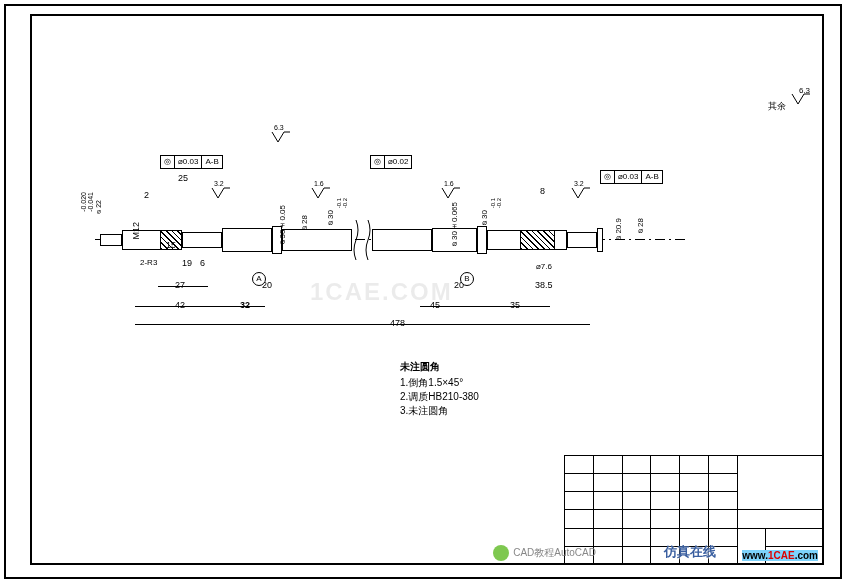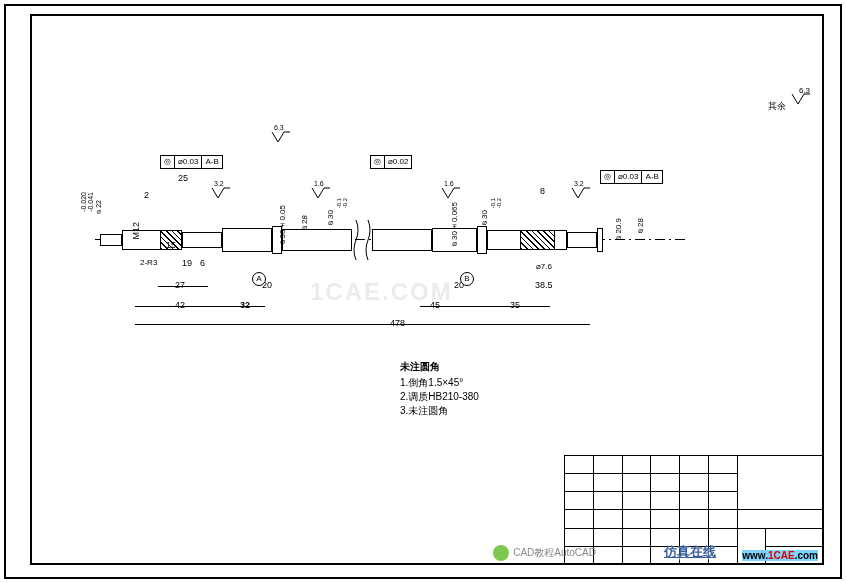--- a/index.html
+++ b/index.html
@@ -134,21 +134,20 @@
     letter-spacing: 2px;
   }
   .watermark-bottom {
     position: absolute;
     right: 130px;
     bottom: 22px;
     font-size: 13px;
     font-weight: bold;
     color: #3a5fa0;
     text-shadow: 1px 1px 2px #fff;
-    text-decoration: underline;
   }
   .watermark-domain {
     position: absolute;
     right: 28px;
     bottom: 22px;
     font-size: 10px;
     font-weight: bold;
     background: #7dd3fc;
   }
   .watermark-domain .red { color: #d00; }

